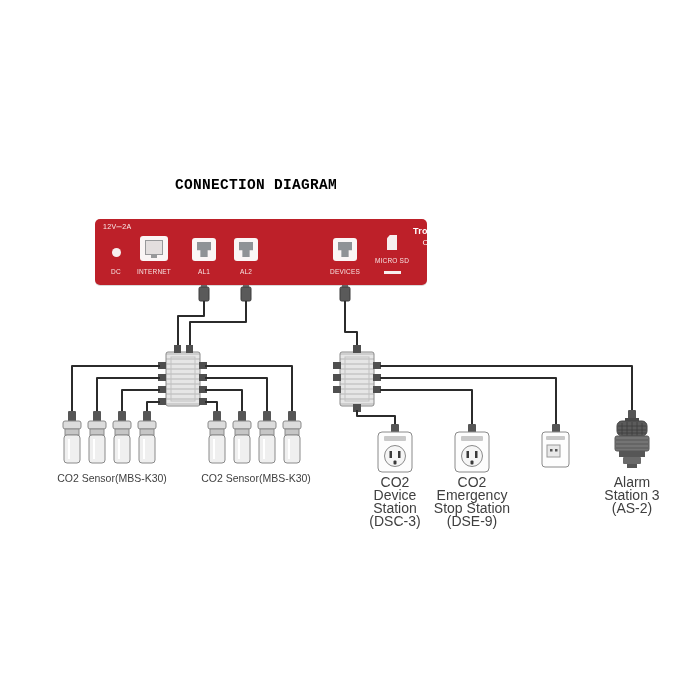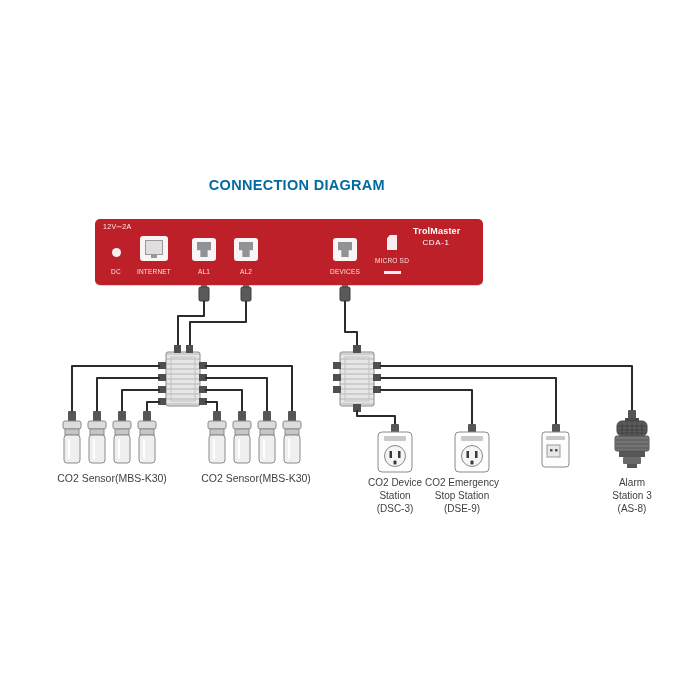--- a/index.html
+++ b/index.html
@@ -1,44 +1,44 @@
 <!DOCTYPE html>
 <html><head>
 <meta charset="utf-8">
 <style>
   * { margin:0; padding:0; box-sizing:border-box; }
   html,body { width:700px; height:700px; background:#fff; font-family:"Liberation Sans", sans-serif; }
   .stage { position:relative; width:700px; height:700px; background:#fff; overflow:hidden; }
   .art { position:absolute; left:0; top:0; }
 
-  .title { position:absolute; left:175px; top:177px; width:210px; text-align:right;
-           font-size:14.5px; font-weight:bold; color:#0369a1; letter-spacing:.3px; }
-
-  .panel { position:absolute; left:95px; top:219px; width:388px; height:66px;
+  .title { position:absolute; left:175px; top:177px; width:210px; text-align:left;
+           font-size:14.5px; font-weight:bold; color:#000000; letter-spacing:.3px;font-family:Liberation Mono, monospace; }
+
+  .panel { position:absolute; left:95px; top:219px; width:332px; height:66px;
            background:#bd2029; border-radius:5px; box-shadow:0 1px 0 rgba(0,0,0,.15); }
   .power-label { position:absolute; left:8px; top:4px; font-size:7px; color:#fbecec; letter-spacing:.3px; }
   .port-label { position:absolute; top:49px; font-size:6.5px; color:#f6e2e2; text-align:center;
                 letter-spacing:.2px; white-space:nowrap; }
   .dc-circle { position:absolute; left:17px; top:29px; width:9px; height:9px; border-radius:50%; background:#f7efef; }
   .jack { position:absolute; background:#faf5f5; border-radius:3px; }
   .jack-rj45 { left:45px; top:17px; width:28px; height:25px; }
   .jack-rj45::before { content:""; position:absolute; left:5px; top:4px; right:5px; bottom:6px;
                        background:#e3dede; border:1px solid #98989a; }
   .jack-rj45::after { content:""; position:absolute; left:11px; bottom:3px; width:6px; height:4px; background:#98989a; }
   .jack-rj11 { width:24px; height:23px; top:19px; }
   .jack-rj11::before { content:""; position:absolute; left:5px; top:4px; width:14px; height:15px; background:#8f9296;
                        clip-path:polygon(0 0,100% 0,100% 55%,76% 55%,76% 100%,24% 100%,24% 55%,0 55%); }
   .sd-slot { position:absolute; left:292px; top:16px; width:10px; height:15px; background:#f7efef;
              clip-path:polygon(28% 0,100% 0,100% 100%,0 100%,0 22%); }
   .sd-dash { position:absolute; left:289px; top:52px; width:17px; height:3px; background:#f7efef; }
   .brand { position:absolute; left:318px; top:7px; width:46px; text-align:center; }
   .brand-name { font-size:9px; font-weight:bold; color:#fff; letter-spacing:.2px; }
   .brand-model { font-size:8px; color:#fff; margin-top:2px; letter-spacing:.6px; }
 
-  .dev-label { position:absolute; font-size:10px; line-height:13px; color:#3f3f3f; text-align:center; }
+  .dev-label { position:absolute; font-size:14px; line-height:13px; color:#3f3f3f; text-align:center; }
   .dev-label .model { display:block; }
   .sensor-label { position:absolute; top:472px; width:130px; font-size:10.5px; color:#3f3f3f; text-align:center; }
 </style>
 </head>
 <body>
 
 <div class="stage">
 
   <svg class="art" width="700" height="700" viewBox="0 0 700 700">
     <defs>
@@ -209,22 +209,22 @@
     </div>
   </div>
 
   <div class="sensor-label" style="left:47px;">CO2 Sensor(MBS-K30)</div>
   <div class="sensor-label" style="left:191px;">CO2 Sensor(MBS-K30)</div>
 
   <div class="dev-label" style="left:360px; top:476px; width:70px;">
     <span>CO2 Device Station</span>
     <span class="model">(DSC-3)</span>
   </div>
-  <div class="dev-label" style="left:417px; top:476px; width:90px;">
+  <div class="dev-label" style="left:427px; top:476px; width:90px;">
     <span>CO2 Emergency Stop Station</span>
     <span class="model">(DSE-9)</span>
   </div>
   <div class="dev-label" style="left:602px; top:476px; width:60px;">
     <span>Alarm Station 3</span>
-    <span class="model">(AS-8)</span>
+    <span class="model">(AS-2)</span>
   </div>
 
 </div>
 
 </body></html>

